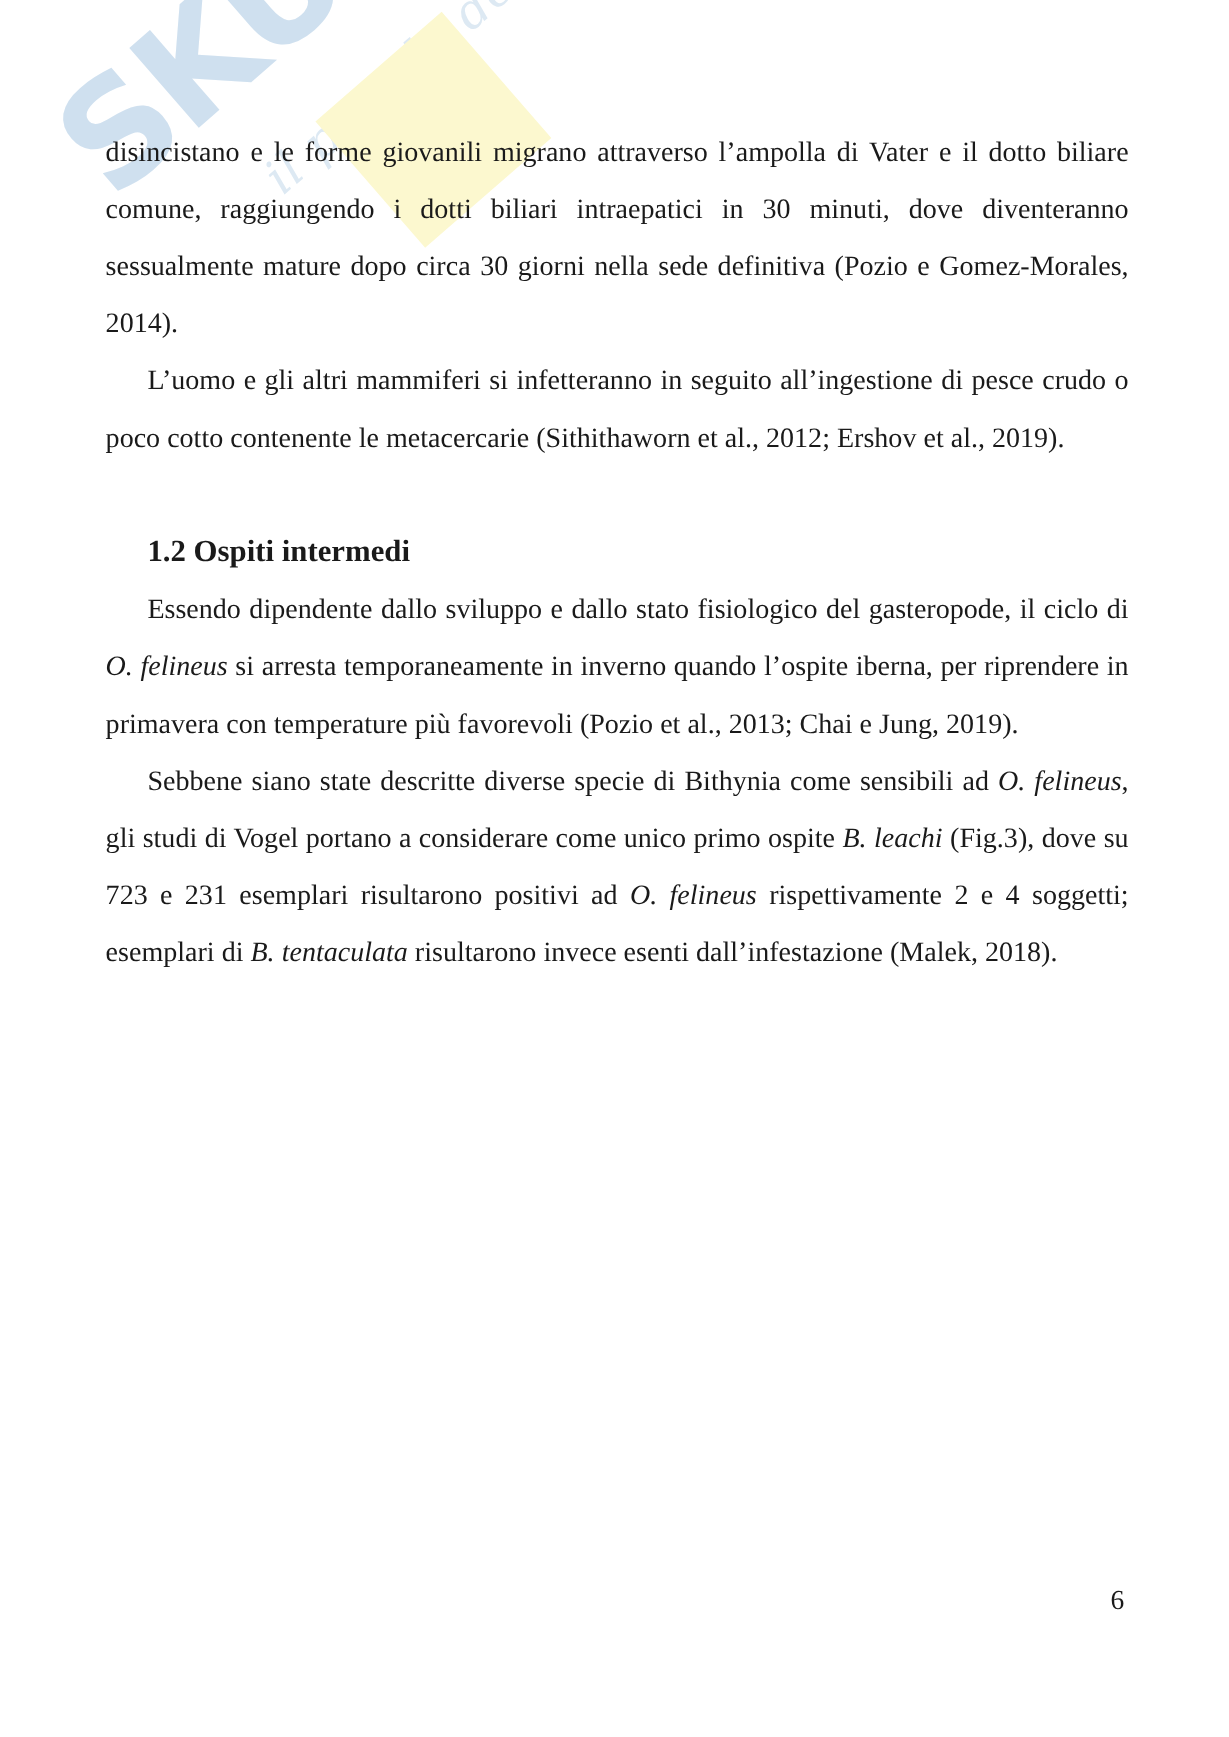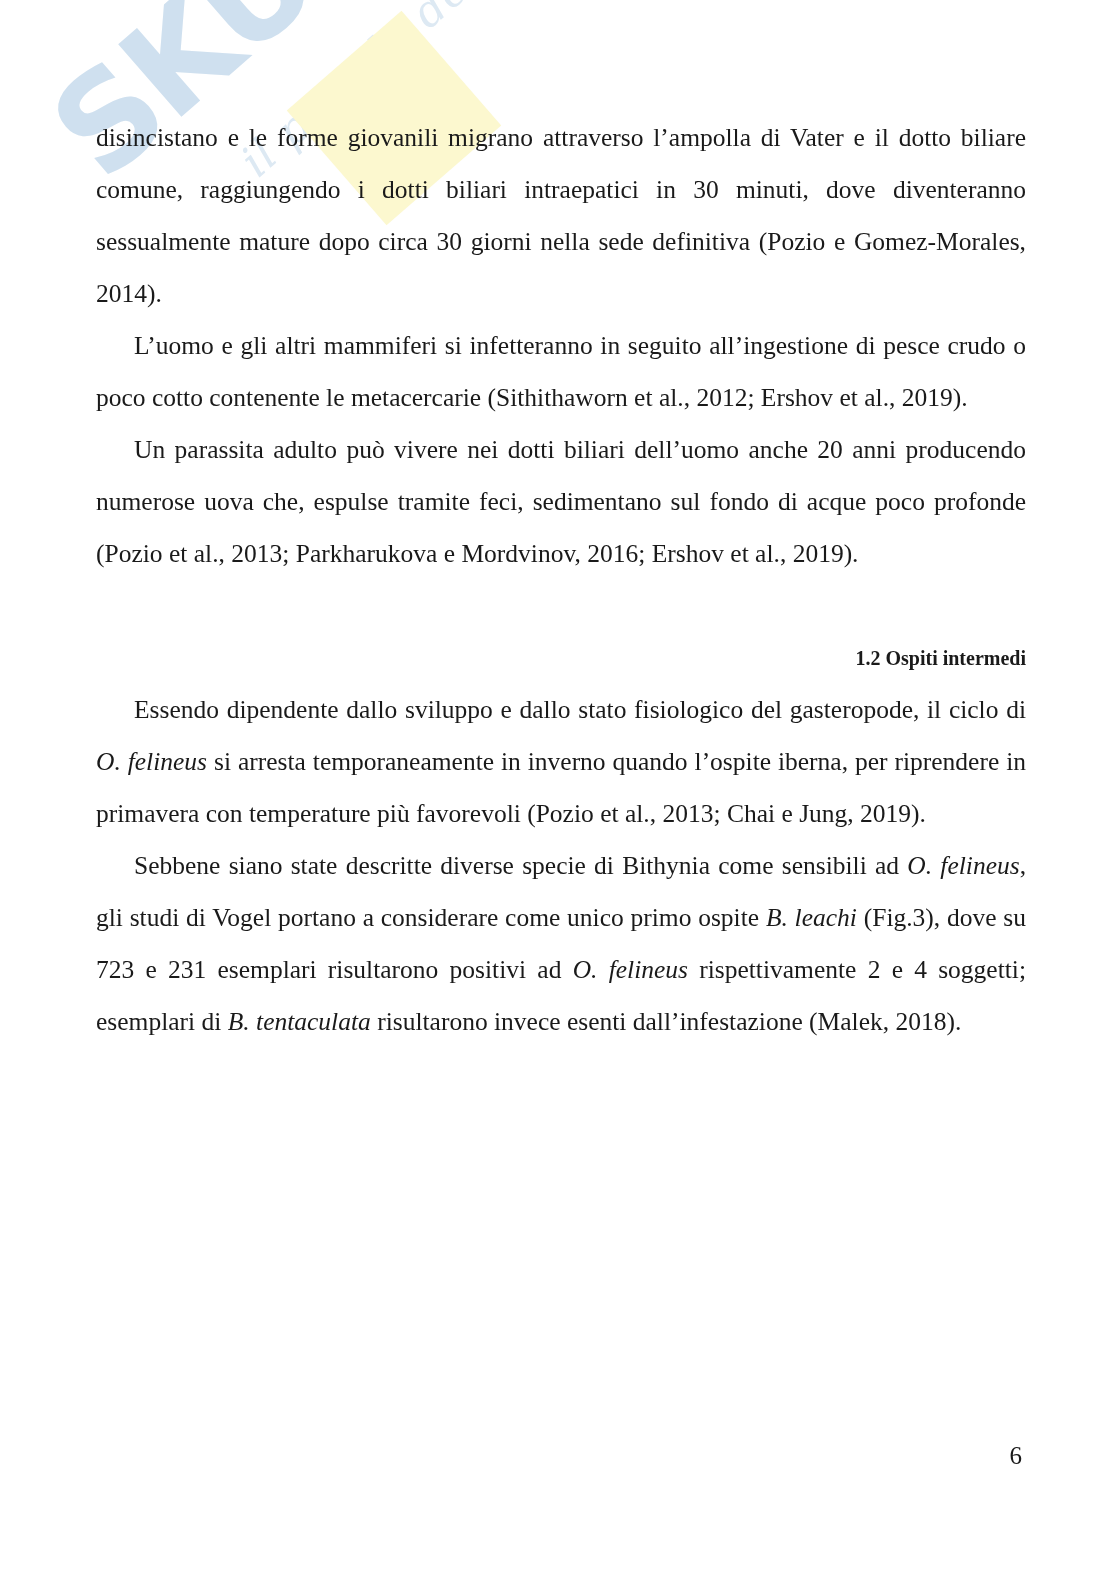--- a/index.html
+++ b/index.html
@@ -97,25 +97,25 @@
     -webkit-hyphens: none;
     hyphens: none;
   }
 
   p.para.indent {
     text-indent: 38px;
   }
 
   h2.heading {
     margin: 0;
-    font-size: 20px;
+    font-size: 28px;
     line-height: 52px;
     font-weight: bold;
     text-indent: 38px;
-    text-align: right;
+    text-align: left;
   }
   .gap-section { height: 52px; }
 
   em { }
 
   
   .page-number {
     position: absolute;
     left: 0;
     top: 1442px;
@@ -138,21 +138,20 @@
       <span class="wm-tagline">il portale dello studente</span>
     </div>
   </div>
 
   <div class="highlight-diamond"></div>
 
   <div class="content">
 
     <p class="para">disincistano e le forme giovanili migrano attraverso l’ampolla di Vater e il dotto biliare comune, raggiungendo i dotti biliari intraepatici in 30 minuti, dove diventeranno sessualmente mature dopo circa 30 giorni nella sede definitiva (Pozio e Gomez-Morales, 2014).</p>
     <p class="para indent">L’uomo e gli altri mammiferi si infetteranno in seguito all’ingestione di pesce crudo o poco cotto contenente le metacercarie (Sithithaworn et al., 2012; Ershov et al., 2019).</p>
-    <p class="para indent">Un parassita adulto può vivere nei dotti biliari dell’uomo anche 20 anni producendo numerose uova che, espulse tramite feci, sedimentano sul fondo di acque poco profonde (Pozio et al., 2013; Parkharukova e Mordvinov, 2016; Ershov et al., 2019).</p>
 
     <div class="gap-section"></div>
 
     <h2 class="heading">1.2 Ospiti intermedi</h2>
 
     <p class="para indent">Essendo dipendente dallo sviluppo e dallo stato fisiologico del gasteropode, il ciclo di <em>O. felineus</em> si arresta temporaneamente in inverno quando l’ospite iberna, per riprendere in primavera con temperature più favorevoli (Pozio et al., 2013; Chai e Jung, 2019).</p>
     <p class="para indent">Sebbene siano state descritte diverse specie di Bithynia come sensibili ad <em>O. felineus</em>, gli studi di Vogel portano a considerare come unico primo ospite <em>B. leachi</em> (Fig.3), dove su 723 e 231 esemplari risultarono positivi ad <em>O. felineus</em> rispettivamente 2 e 4 soggetti; esemplari di <em>B. tentaculata</em> risultarono invece esenti dall’infestazione (Malek, 2018).</p>
 
   </div>
 

